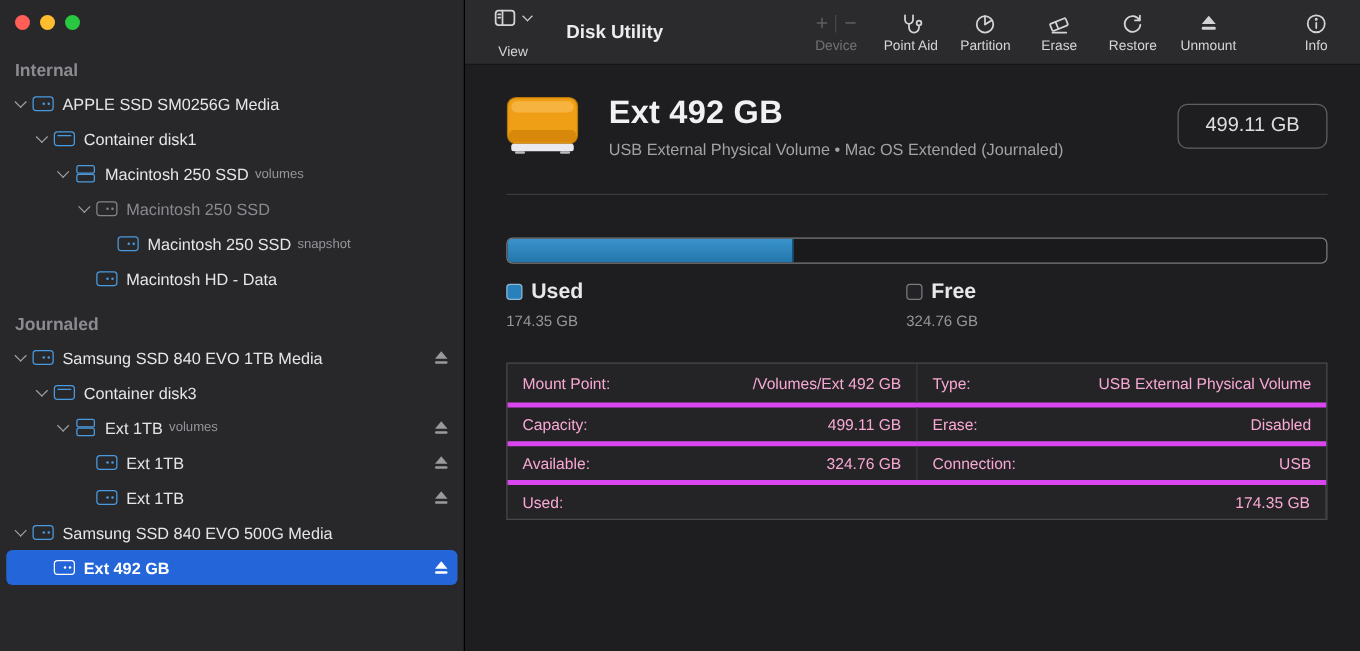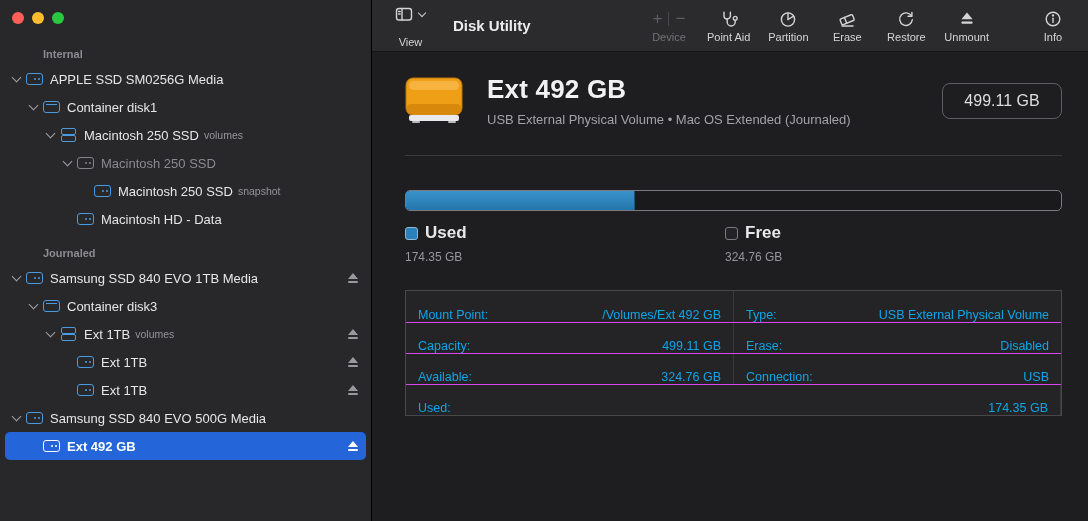--- a/index.html
+++ b/index.html
@@ -8,21 +8,21 @@
   .app { display:flex; width:1088px; height:521px; }
 
   
   .sidebar { width:372px; flex:none; background:#28282a; border-right:1px solid #000;
     color:#e6e6e8; overflow:hidden; }
   .traffic-lights { display:flex; gap:8px; padding:12px 0 0 12px; }
   .tl { width:12px; height:12px; border-radius:50%; display:inline-block; }
   .tl.red { background:#ff5f57; }
   .tl.yellow { background:#febc2e; }
   .tl.green { background:#28c840; }
-  .section-label { font-size:11px; font-weight:bold; color:#8b8b91; padding-left:12px; margin-top:24px; margin-bottom:5px;margin-left:31px; }
+  .section-label { font-size:14px; font-weight:bold; color:#8b8b91; padding-left:12px; margin-top:24px; margin-bottom:5px; }
   .section-label.later { margin-top:14px; }
   .row { display:flex; align-items:center; height:28px; margin:0 5px; border-radius:5px;
     font-size:13px; white-space:nowrap; }
   .row.selected { background:#2466d9; }
   .row.selected .rlabel { color:#fff; font-weight:bold; }
   .row.dimmed .rlabel { color:#8a8a90; }
   .d0 { padding-left:4px; } .d1 { padding-left:21px; } .d2 { padding-left:38px; }
   .d3 { padding-left:55px; } .d4 { padding-left:72px; }
   .chev { width:16px; height:16px; position:relative; flex:none; }
   .chev::before { content:""; position:absolute; left:4px; top:3px; width:6px; height:6px;
@@ -86,24 +86,24 @@
   .legend { display:flex; margin-top:12px; }
   .legend-item { width:320px; }
   .legend-top { display:flex; align-items:center; gap:7px; }
   .swatch { width:13px; height:13px; border-radius:3px; }
   .swatch.used { background:#2a80ba; border:1px solid #8fb9d6; }
   .swatch.free { background:#232327; border:1px solid #7b7b7f; }
   .legend-name { font-size:17px; font-weight:bold; color:#e8e8ea; }
   .legend-val { font-size:12px; color:#96969b; margin-top:7px; }
 
   .detail-table { margin-top:26px; border:1px solid #48484b; background:#242427; }
-  .trow { display:flex; height:31px; border-top:1px solid #d946ef; }
+  .trow { display:flex; height:31px; border-top:4px solid #d946ef; }
   .trow:first-child { border-top:none; }
-  .tcell { flex:1; display:flex; align-items:flex-end; justify-content:space-between;
-    padding:0 12px; font-size:12.5px; color:#0ea5e9; }
+  .tcell { flex:1; display:flex; align-items:center; justify-content:space-between;
+    padding:0 12px; font-size:12.5px; color:#f9a8d4; }
   .tcell.left { border-right:1px solid #39393c; }
   svg.icon { stroke:#d4d4d6; fill:none; stroke-width:1.4; stroke-linecap:round; stroke-linejoin:round; }
 </style>
 </head>
 <body>
 
 <div class="app">
 
   <aside class="sidebar">
     <div class="traffic-lights">

